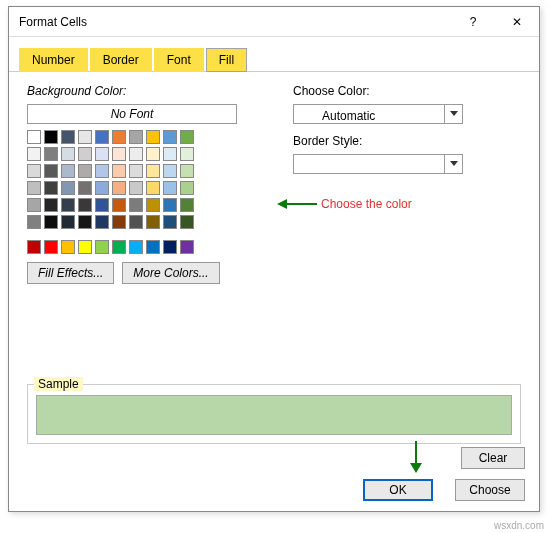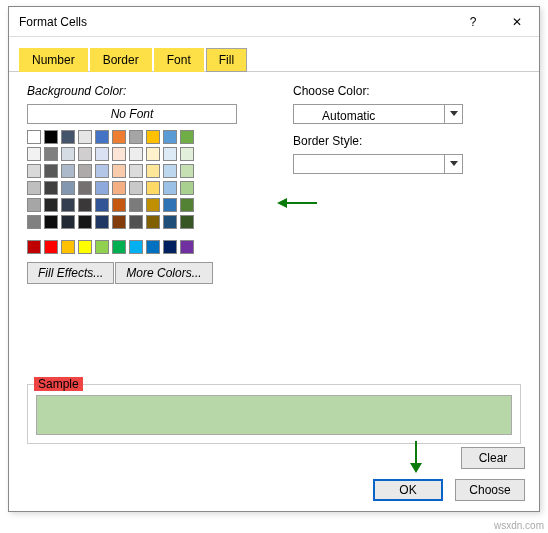--- a/index.html
+++ b/index.html
@@ -11,31 +11,31 @@
 .tabs { display: flex; padding: 4px 10px 0 10px; border-bottom: 1px solid #ccc; margin-top:6px; }
 .tab { padding: 4px 12px; border: 1px solid transparent; margin-right: 2px; position: relative; top: 1px; background:#fde047; }
 .tab.active { border: 1px solid #a3a3a3; }
 .content { padding: 12px 18px 0 18px; display: flex; }
 .leftcol { width: 236px; font-style: italic; }
 .rightcol { flex: 1; padding-left: 30px; position: relative; }
 .lbl { margin-bottom: 6px; display:block; }
 .nocolor { width: 210px; height: 20px; border: 1px solid #999; text-align: center; line-height: 18px; background:#fff; margin-bottom:6px;}
 .swatch-row { display: flex; gap: 3px; margin-bottom: 3px; }
 .sw { width: 14px; height: 14px; border: 1px solid #888; }
-.btnrow { margin-top: 8px; display:flex; gap:1px;}
+.btnrow { margin-top: 8px; display:flex; gap:8px;}
 .btn { height: 22px; padding: 0 10px; border: 1px solid #999; background: #e9e9e9; display:inline-flex; align-items:center; justify-content:center; }
 .dropdown { width: 170px; height: 20px; border: 1px solid #999; display:flex; align-items:flex-end; padding: 0 4px; margin-bottom:10px; position:relative;}
 .dropdown .ddbtn { position:absolute; right:0; top:0; width:18px; height:18px; border-left:1px solid #999; display:flex; align-items:center; justify-content:center;}
 .annotation { color: #d33; font-size: 14px; position:absolute; left: 268px; top: 190px; display:flex; align-items:center;}
 .arrow-svg { margin-right: 4px;}
 .sample-group { margin: 100px 18px 0 18px; border: 1px solid #ccc; padding: 10px 8px 8px 8px; position: relative;}
-.sample-group .legend { position:absolute; top:-8px; left:6px; background:#ef4444; padding:0 4px;}
+.sample-group .legend { position:absolute; top:-8px; left:6px; background:#fef9c3; padding:0 4px;}
 .sample-box { height: 40px; background: #b7d7a8; border: 1px solid #aaa; }
 .bottom-btns { position: absolute; right: 14px; bottom: 42px; }
-.action-btns { position: absolute; right: 14px; bottom: 10px; display:flex; gap:12px;margin-top:30px;}
+.action-btns { position: absolute; right: 14px; bottom: 10px; display:flex; gap:22px;margin-top:30px;}
 .ok-btn { border: 2px solid #0a64c8; }
 .down-arrow { position:absolute; right: 116px; bottom: 38px; }
 .watermark { position:absolute; right: 4px; bottom: 2px; font-size: 10px; color: #aaa;}
 </style>
 </head>
 <body>
 
 <div class="dialog">
   <div class="titlebar">
     <span class="title">Format Cells</span>
@@ -170,20 +170,21 @@
           </div>
       </div>
     </div>
   </div>
 
   <div class="annotation">
     <svg class="arrow-svg" width="40" height="12">
         <line x1="40" y1="6" x2="6" y2="6" stroke="#0a7a0a" stroke-width="2"></line>
         <path d="M0 6 L10 1 L10 11 Z" fill="#0a7a0a"></path>
       </svg>
+    <span>Choose the color</span>
   </div>
 
   <div class="sample-group">
     <span class="legend">Sample</span>
     <div class="sample-box" style="background: rgb(183, 215, 168);"></div>
   </div>
 
   <div class="bottom-btns">
     <div class="btn" style="width:64px">Clear</div>
   </div>

